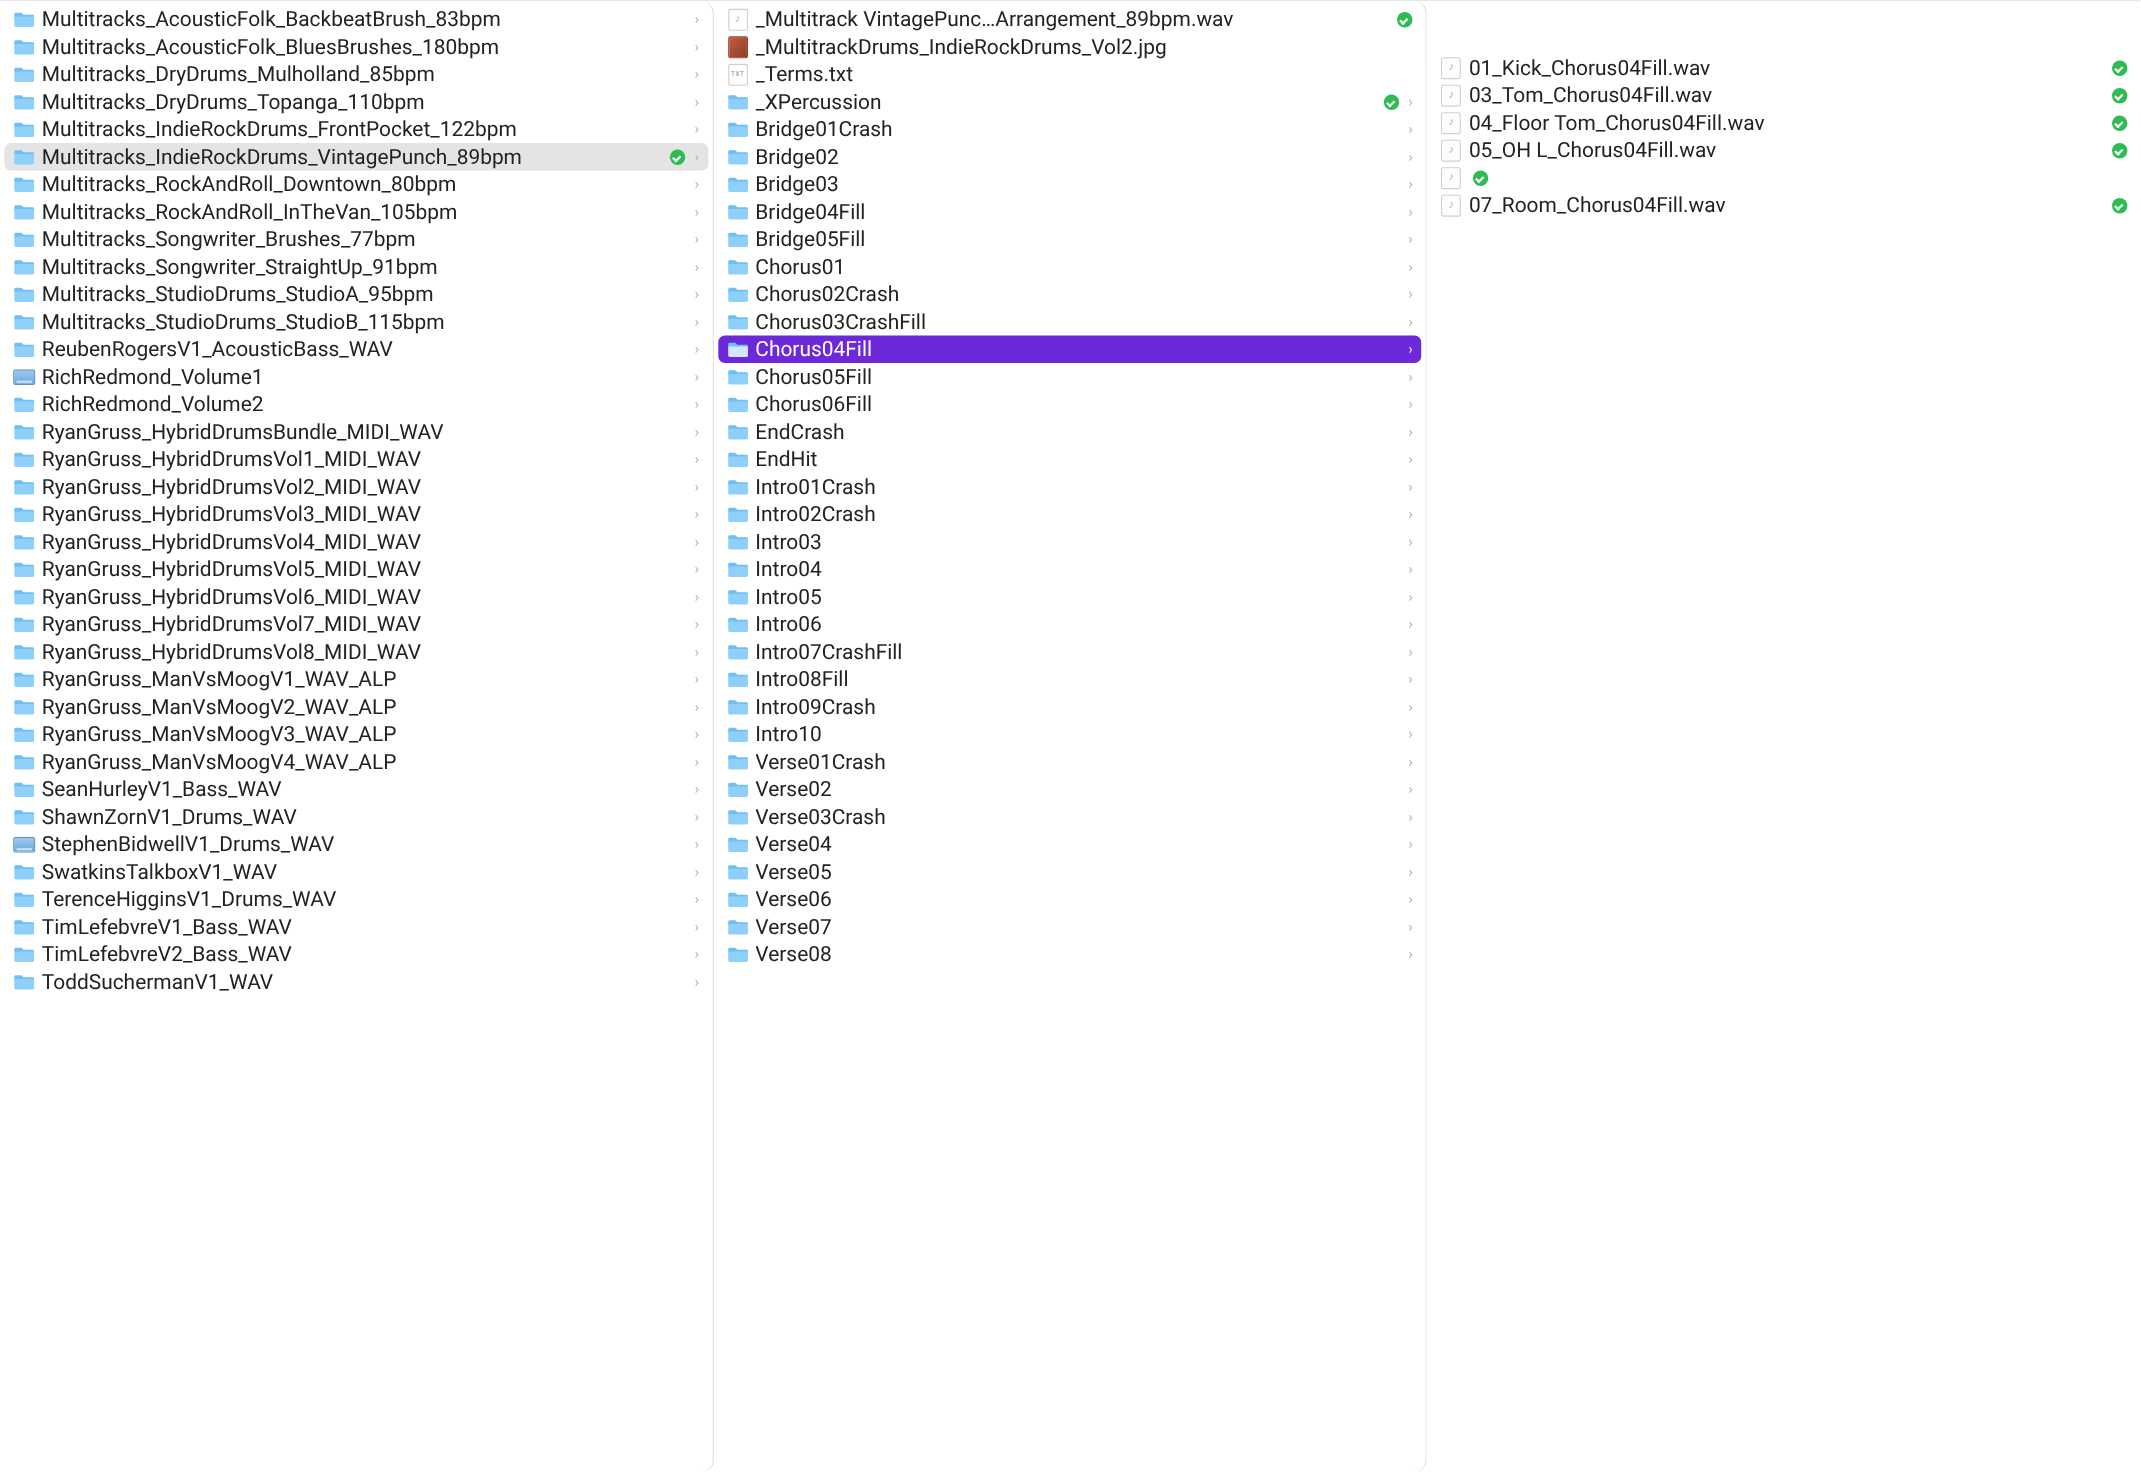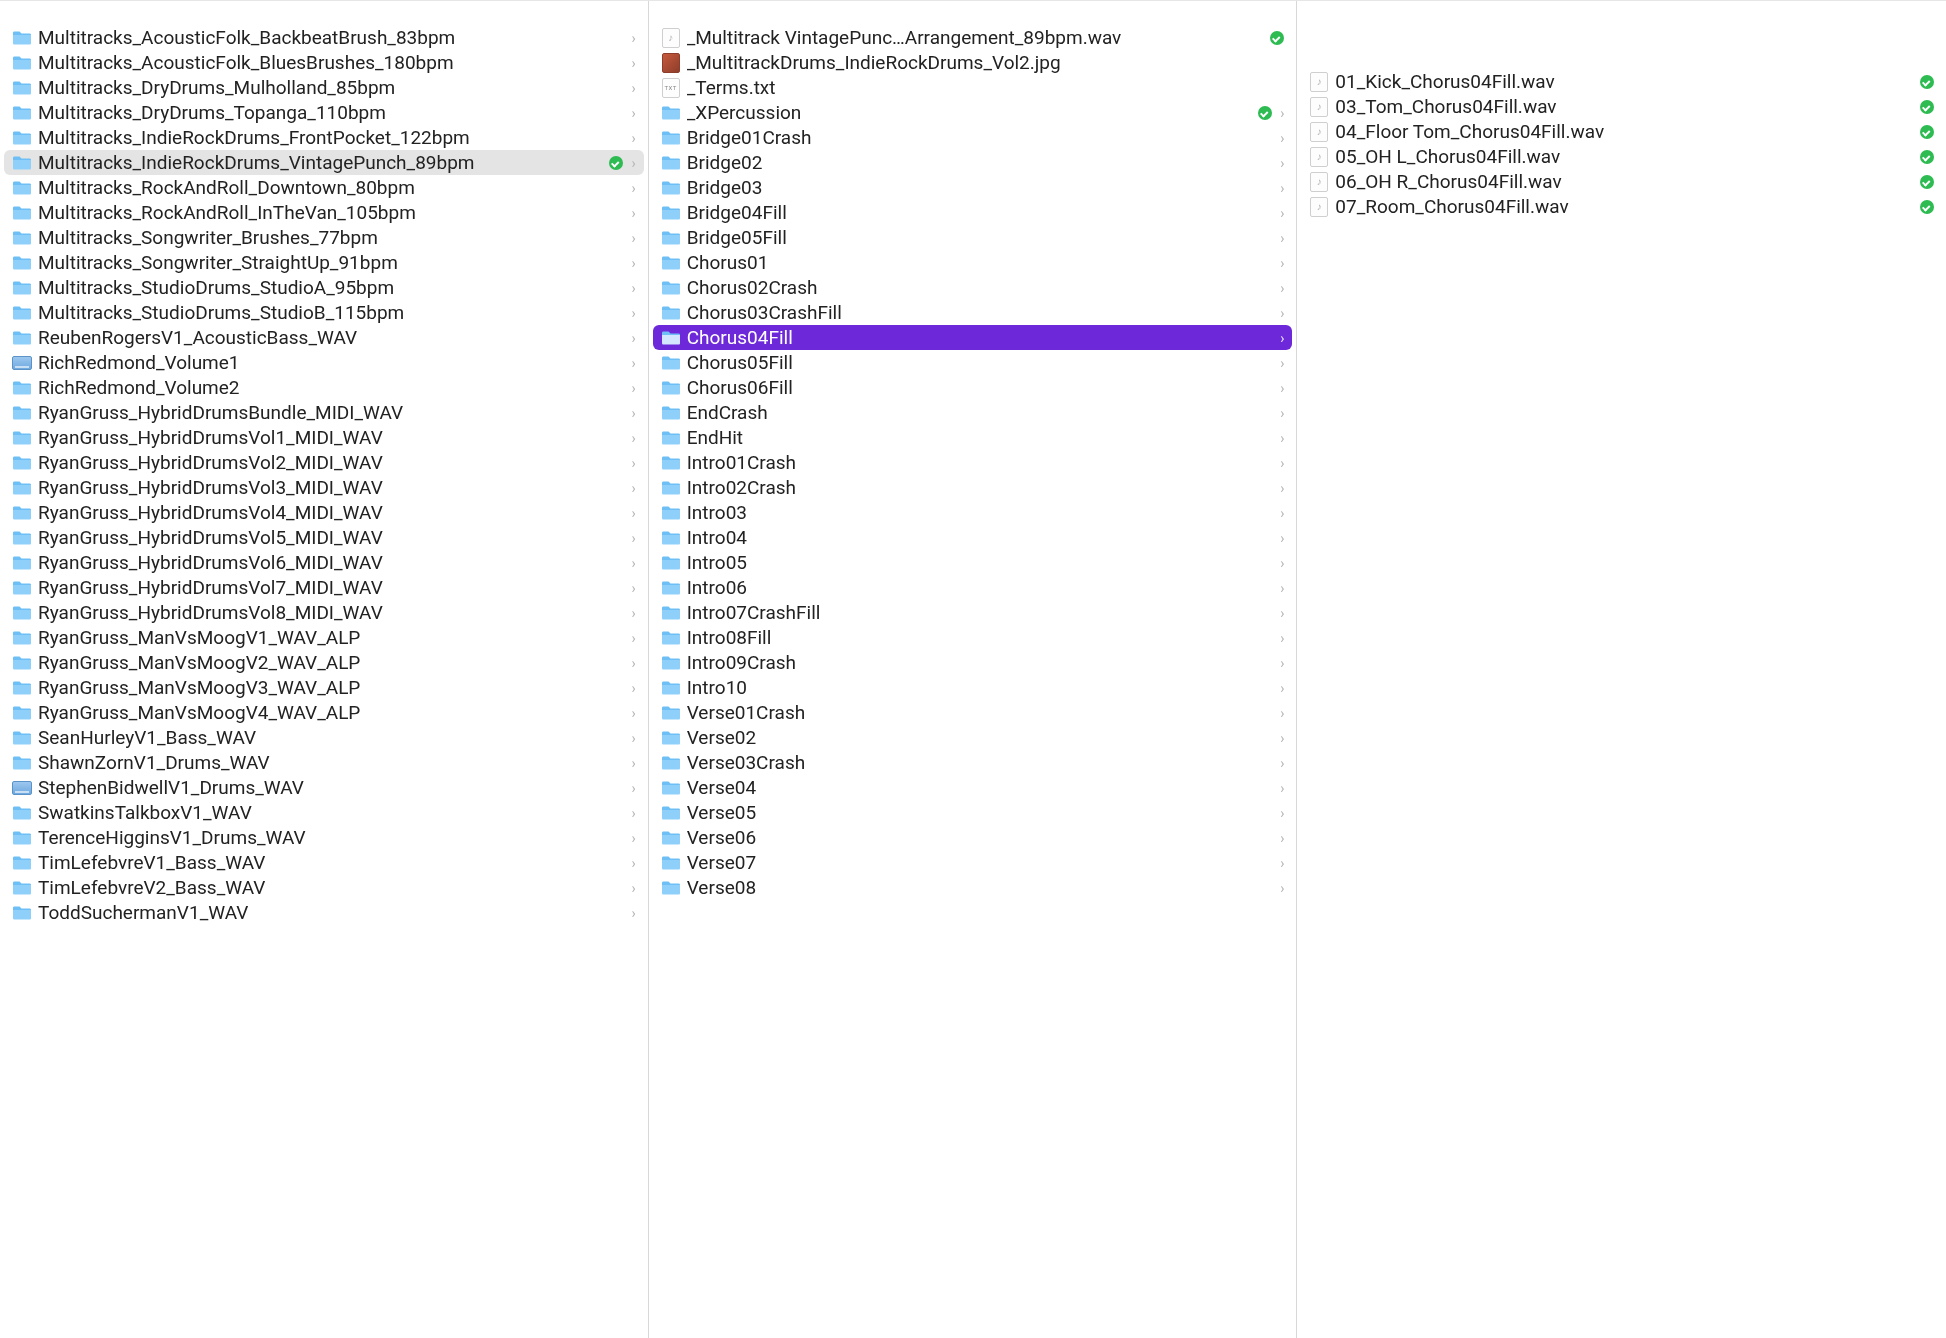--- a/index.html
+++ b/index.html
@@ -16,22 +16,23 @@
     display: flex;
     flex-direction: row;
     width: 100%;
     height: 100%;
     border-top: 1px solid #e6e6e6;
   }
   .column {
     flex: 1 1 33%;
     overflow-y: auto;
     border-right: 1px solid #d8d8d8;
-    padding-top: 24px;
+    padding-top: 4px;
     background: #ffffff;
+    border-radius: 11px;
   }
   .column:last-child { border-right: none; margin-top: 44px; }
 
   .row {
     display: flex;
     align-items: center;
     height: 25px;
     padding: 0 8px 0 8px;
     gap: 6px;
     cursor: default;
@@ -839,21 +840,20 @@
         <span class="icon">
           <div class="audio-icon"></div>
         </span>
         <span class="name">05_OH L_Chorus04Fill.wav</span>
         <span class="badge-sync"></span>
       </div>
       <div class="row">
         <span class="icon">
           <div class="audio-icon"></div>
         </span>
-        <span class="name">06_OH R_Chorus04Fill.wav</span>
         <span class="badge-sync"></span>
       </div>
       <div class="row">
         <span class="icon">
           <div class="audio-icon"></div>
         </span>
         <span class="name">07_Room_Chorus04Fill.wav</span>
         <span class="badge-sync"></span>
       </div>
     </div>

